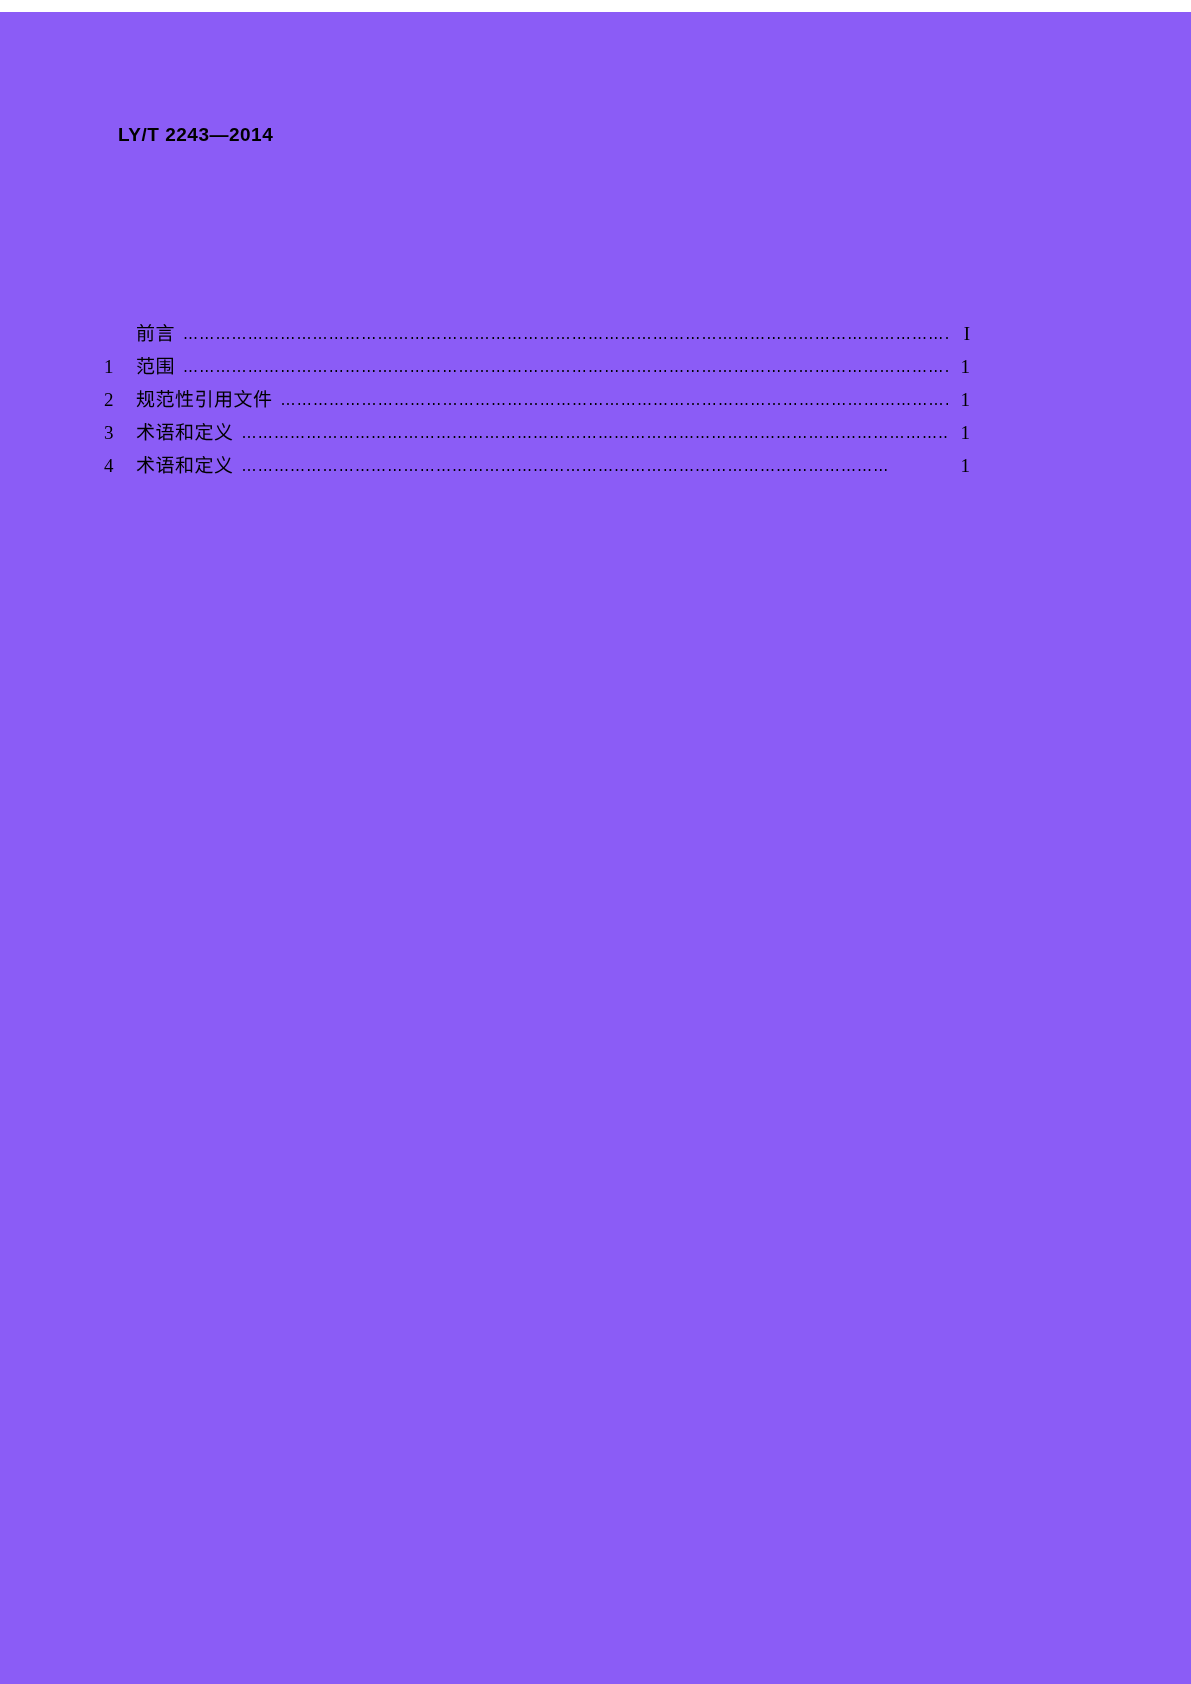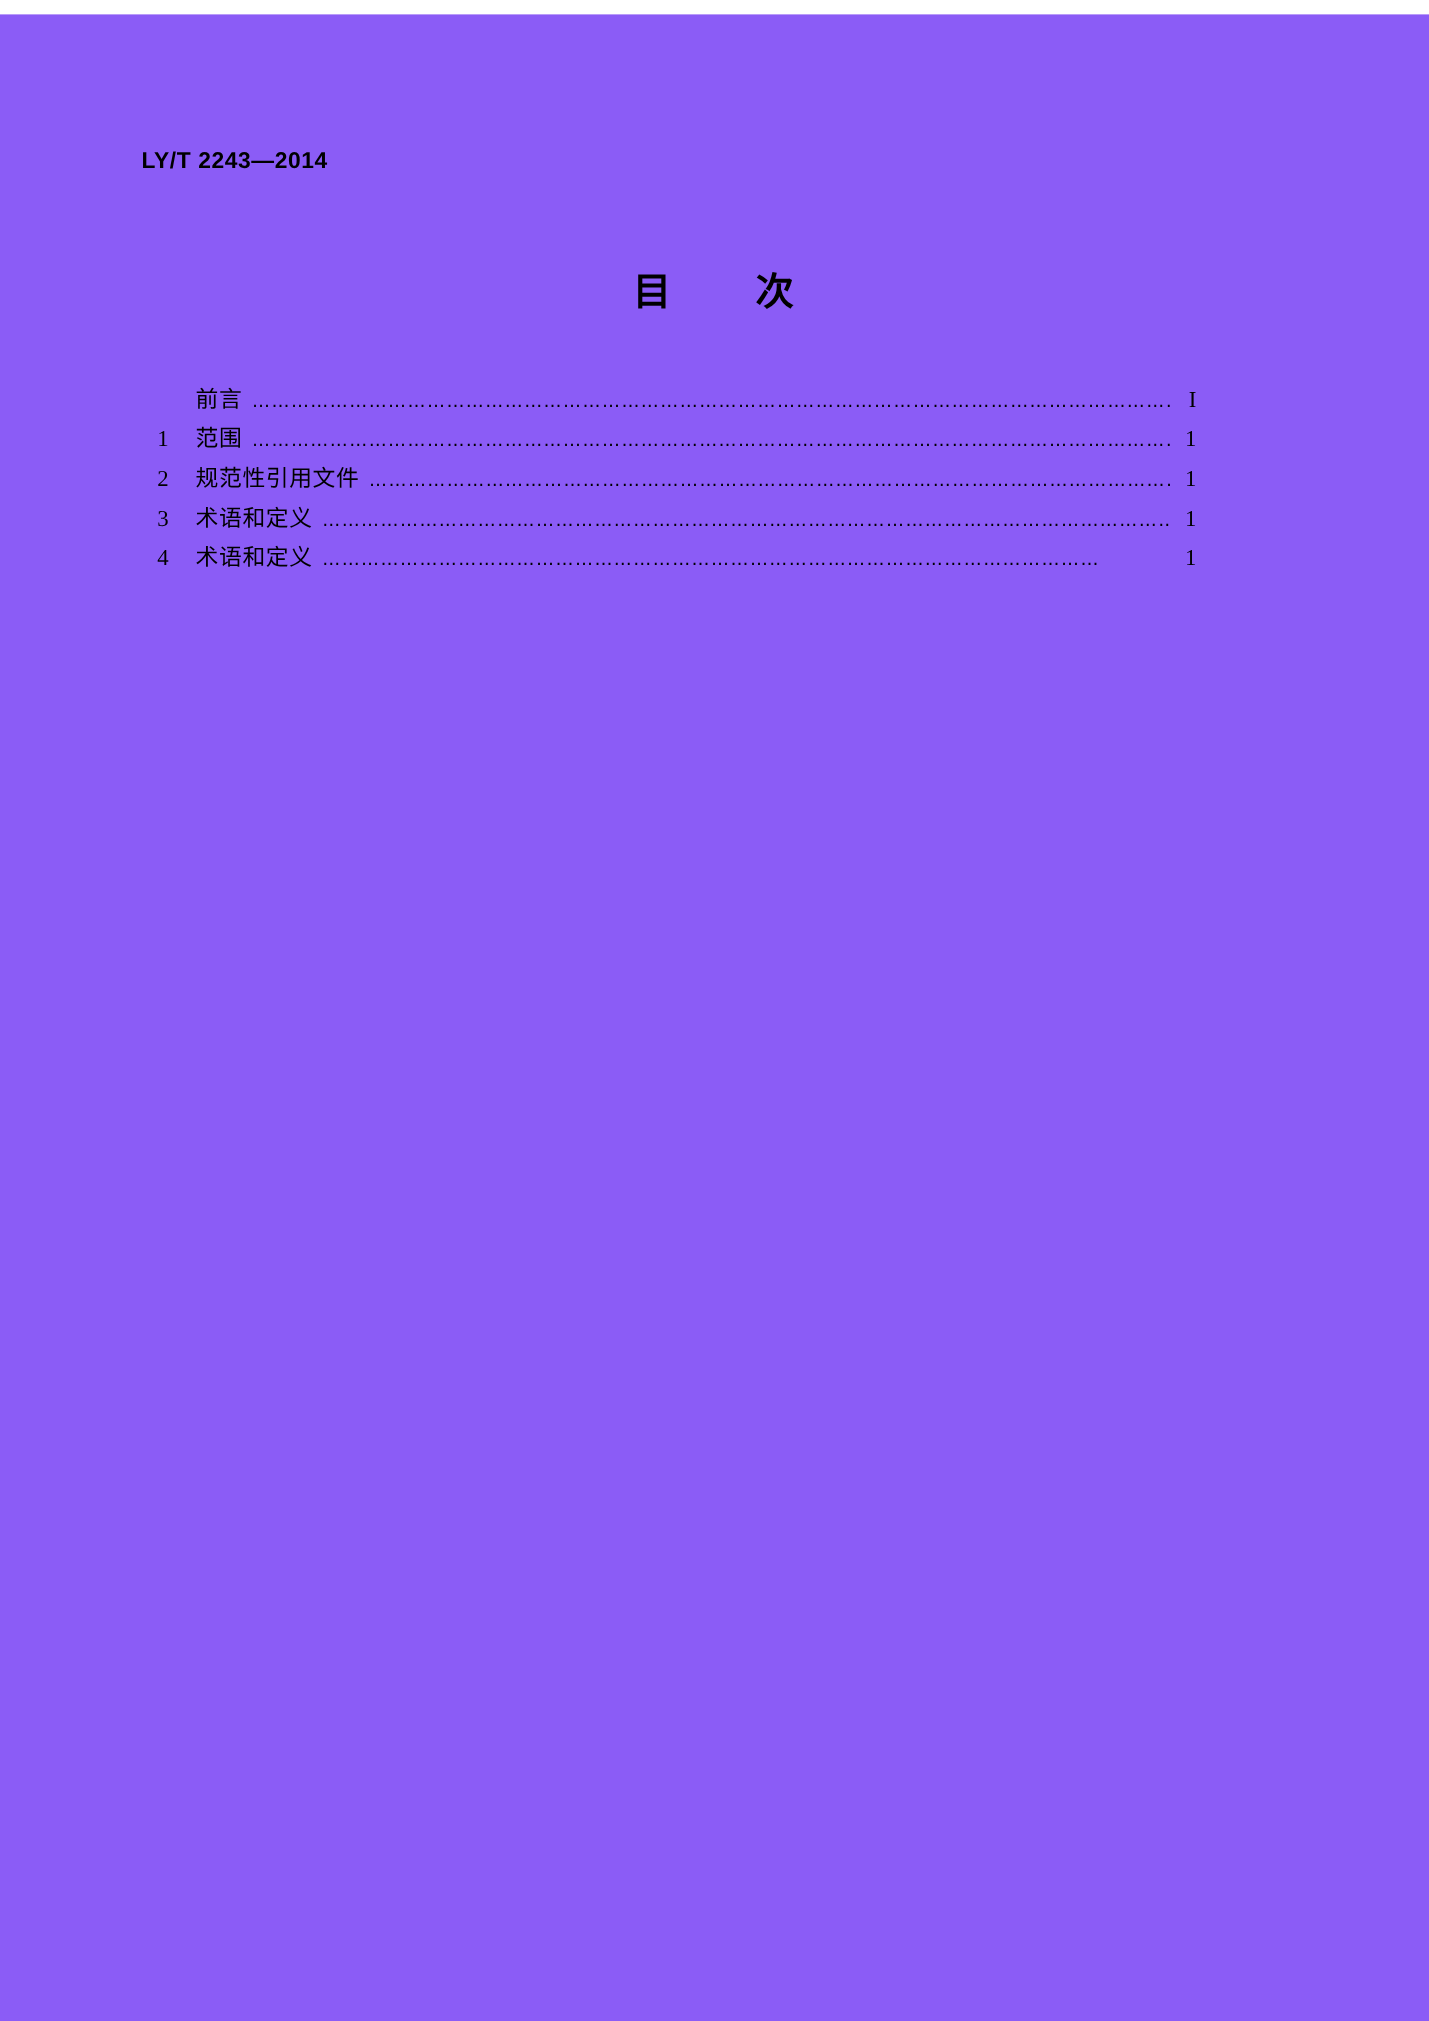--- a/index.html
+++ b/index.html
@@ -43,21 +43,21 @@
     font-size: 32px;
     letter-spacing: 2px;
   }
   .toc-title .gap {
     display: inline-block;
     width: 42px;
   }
   
   .toc-list {
     position: absolute;
-    left: 131px;
+    left: 104px;
     top: 298px;
     width: 866px;
   }
   .toc-row {
     display: flex;
     align-items: flex-end;
     font-size: 19.5px;
     line-height: 1.0;
     height: 33px;
     white-space: nowrap;
@@ -97,25 +97,20 @@
     margin-left: 0;
   }
 </style>
 </head>
 <body>
 
 <div class="page">
 
   <div class="std-header">LY/T 2243—2014</div>
 
-  <div class="toc-title">
-    <span>目</span>
-    <span class="gap"></span>
-    <span>次</span>
-  </div>
 
   <div class="toc-list">
 
     <div class="toc-row no-num">
       <span class="num"></span>
       <span class="label">前言</span>
       <span class="leader">……………………………………………………………………………………………………………………………………………………</span>
       <span class="page-no">I</span>
     </div>
 

